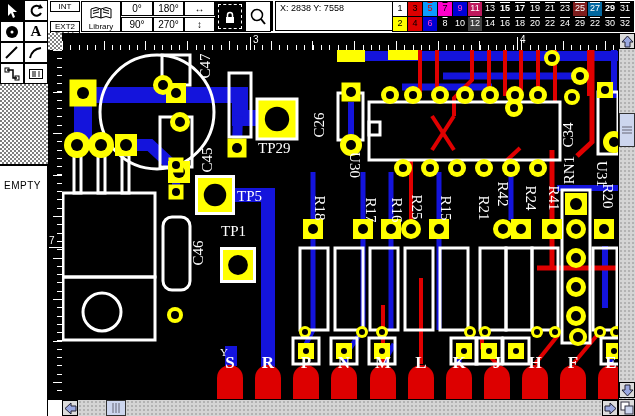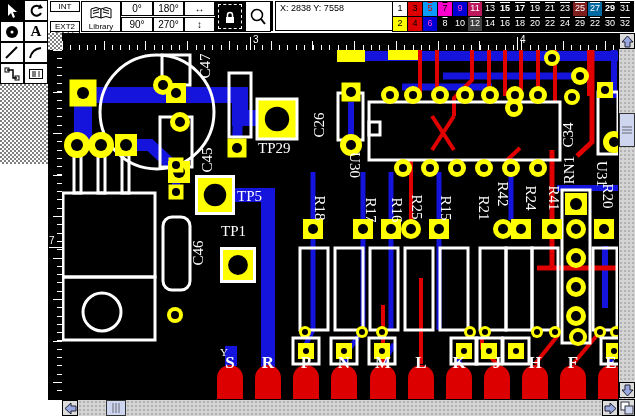--- a/index.html
+++ b/index.html
@@ -222,20 +222,23 @@
       <i class="rtick" style="left: 455px;"></i>
     </div>
   <div class="ruler-left">
     <div class="minorL"></div>
       <div class="medL"></div>
   <span class="rlabL" style="top: 185px;">7</span>
       <i class="rtickL" style="top: 197px;"></i>
     </div>
 
   <div class="checkerblock"></div>
+  <div class="emptypanel">
+    <span>EMPTY</span>
+  </div>
 
   <div class="canvas">
     <svg id="pcb" width="556" height="349" viewBox="0 0 556 349">
         <g>
           <polyline points="21,36 21,98" fill="none" stroke="#1414DC" stroke-width="18"></polyline>
           <polyline points="14,45 178,45 178,68 213,68" fill="none" stroke="#1414DC" stroke-width="16"></polyline>
           <polyline points="176,66 175,95" fill="none" stroke="#1414DC" stroke-width="10"></polyline>
           <polyline points="64,95 88,95 117,122" fill="none" stroke="#1414DC" stroke-width="12"></polyline>
           <polyline points="153,145 206,145 206,334" fill="none" stroke="#1414DC" stroke-width="14"></polyline>
           <polyline points="114,114 114,142" fill="none" stroke="#1414DC" stroke-width="8"></polyline>

